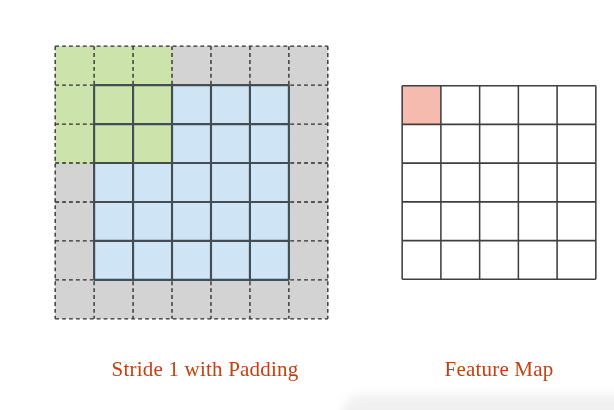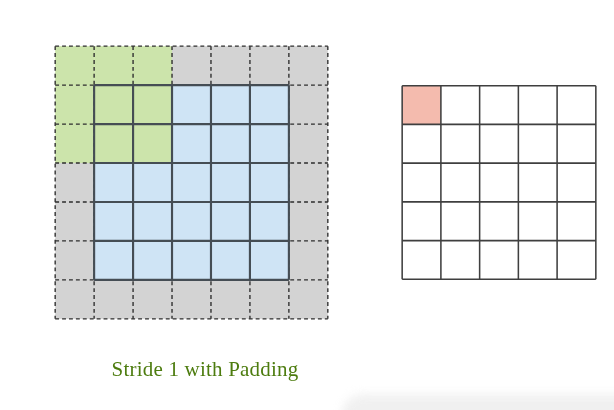--- a/index.html
+++ b/index.html
@@ -11,21 +11,21 @@
     overflow: hidden;
     font-family: "Liberation Serif", serif;
   }
   svg.grid { position: absolute; display: block; }
   .caption {
     position: absolute;
     top: 357px;
     text-align: center;
     font-size: 21px;
     line-height: 1.2;
-    color: #4d7c0f;
+    color: #c2410c;
     letter-spacing: 0.2px;
   }
   .caption-left  { left: 55px;  width: 300px; }
   .caption-right { left: 399px; width: 200px; }
   .bottom-shadow {
     position: absolute;
     left: 342px;
     top: 394px;
     width: 380px;
     height: 42px;
@@ -155,16 +155,17 @@
       <line x1="0" y1="0" x2="200" y2="0" stroke="#3f3f3f" stroke-width="1.6"></line>
       <line x1="0" y1="40" x2="200" y2="40" stroke="#3f3f3f" stroke-width="1.6"></line>
       <line x1="0" y1="80" x2="200" y2="80" stroke="#3f3f3f" stroke-width="1.6"></line>
       <line x1="0" y1="120" x2="200" y2="120" stroke="#3f3f3f" stroke-width="1.6"></line>
       <line x1="0" y1="160" x2="200" y2="160" stroke="#3f3f3f" stroke-width="1.6"></line>
       <line x1="0" y1="200" x2="200" y2="200" stroke="#3f3f3f" stroke-width="1.6"></line>
     </svg>
 
   <div class="caption caption-left">Stride 1 with Padding</div>
 
+  <div class="caption caption-right">Feature Map</div>
 
   <div class="bottom-shadow"></div>
 
 </div>
 
 </body></html>

